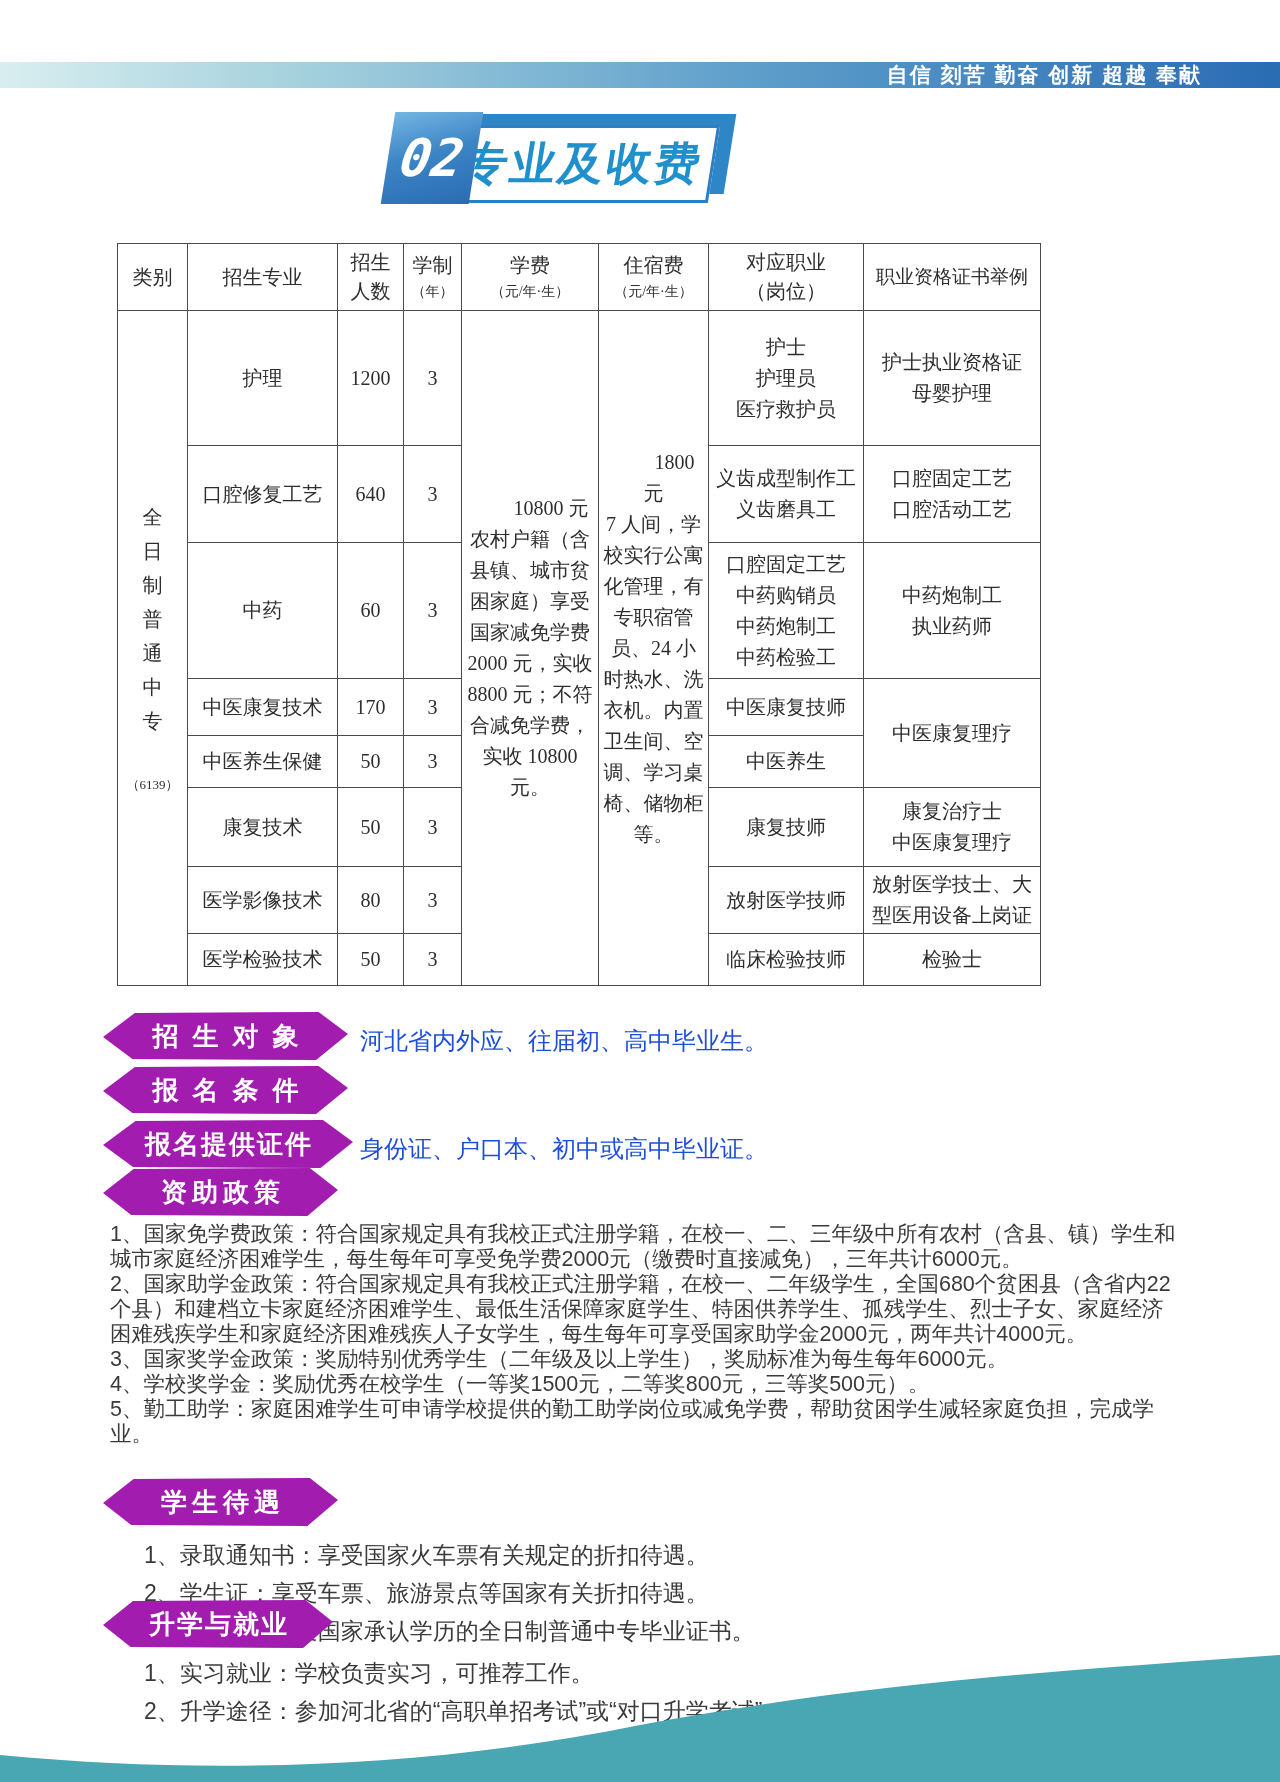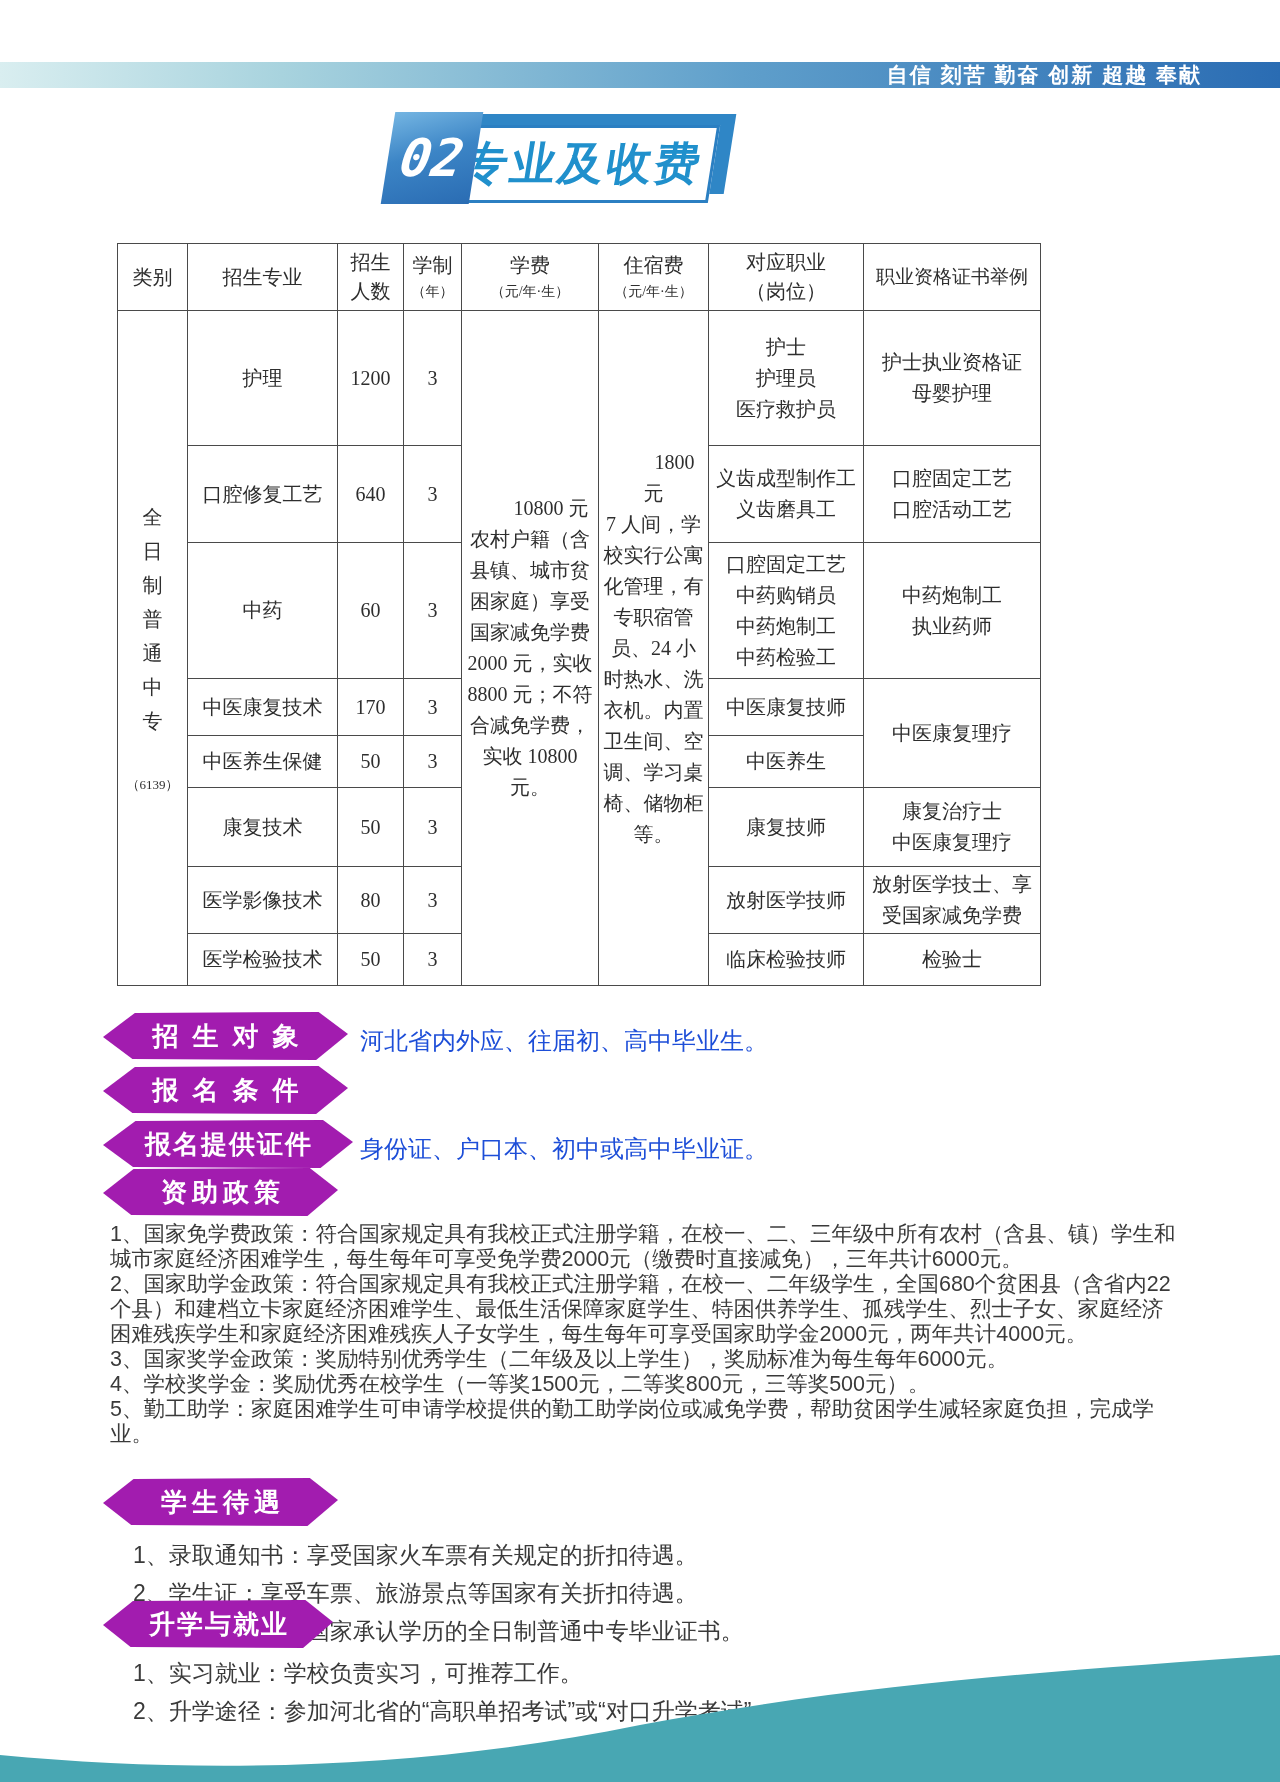--- a/index.html
+++ b/index.html
@@ -60,21 +60,21 @@
     clip-path:polygon(0 52%, 13% 2%, 88% 0%, 100% 46%, 87% 100%, 12% 98%);
     display:flex; align-items:center; justify-content:center;
   }
   .banner span { color:#ffffff; font-size:26px; font-weight:bold; }
   .ls-wide  span { letter-spacing:14px; margin-left:14px; }
   .ls-mid   span { letter-spacing:5px;  margin-left:5px; }
   .ls-tight span { letter-spacing:2px;  margin-left:2px; }
   .banner-text { position:absolute; left:360px; font-size:24px; color:#1d4ed8; }
 
   .para-block { position:absolute; left:110px; width:1070px; font-size:21.5px; line-height:25px; color:#3a3a3a; }
-  .list-block { position:absolute; left:133px; width:1040px; font-size:23px; color:#3a3a3a; }
+  .list-block { position:absolute; left:144px; width:1040px; font-size:23px; color:#3a3a3a; }
   .list-block div { margin-bottom:8px; line-height:30px; }
 
   
   .wave { position:absolute; left:0; top:1652px; width:1280px; height:130px; }
 </style>
 </head>
 <body>
 
 <div class="page">
 
@@ -173,21 +173,21 @@
       <td class="num">3</td>
       <td>康复技师</td>
       <td>康复治疗士
 中医康复理疗</td>
     </tr>
     <tr class="r6">
       <td>医学影像技术</td>
       <td class="num">80</td>
       <td class="num">3</td>
       <td>放射医学技师</td>
-      <td>放射医学技士、享受国家减免学费</td>
+      <td>放射医学技士、大型医用设备上岗证</td>
     </tr>
     <tr class="r7">
       <td>医学检验技术</td>
       <td class="num">50</td>
       <td class="num">3</td>
       <td>临床检验技师</td>
       <td>检验士</td>
     </tr>
   </tbody>
     </table>

